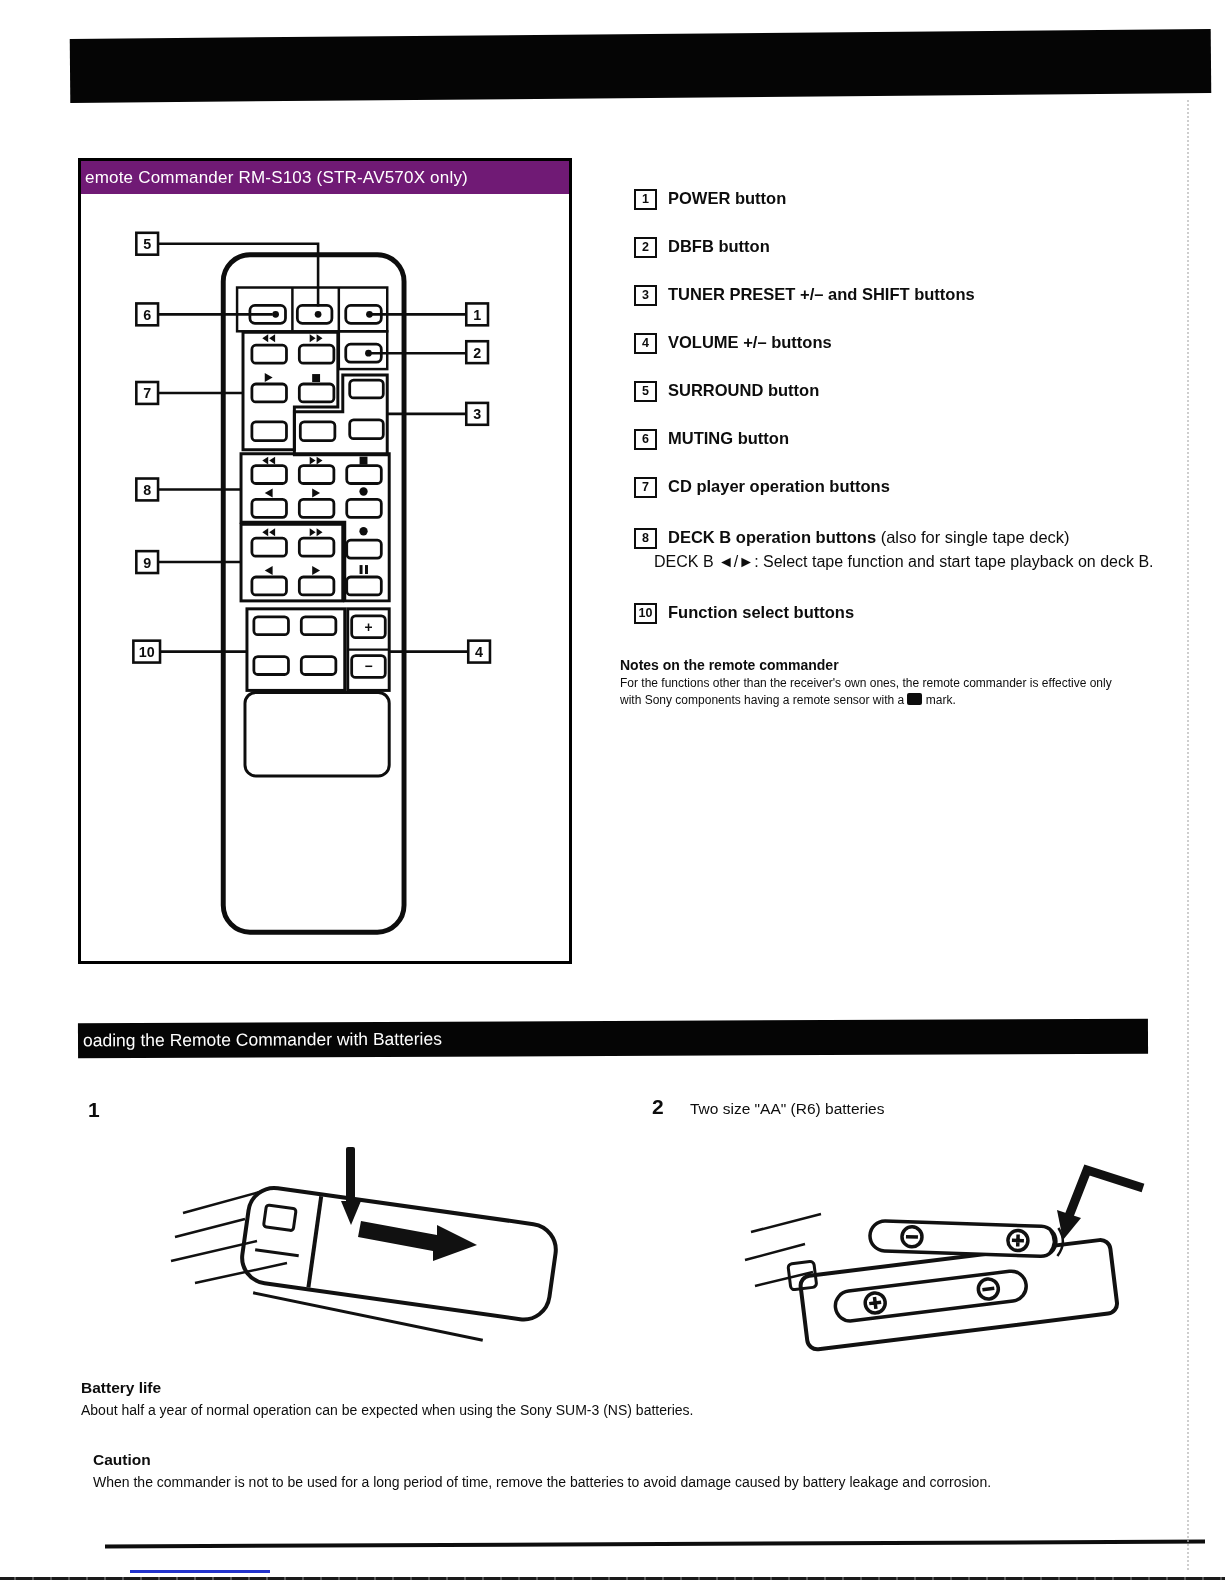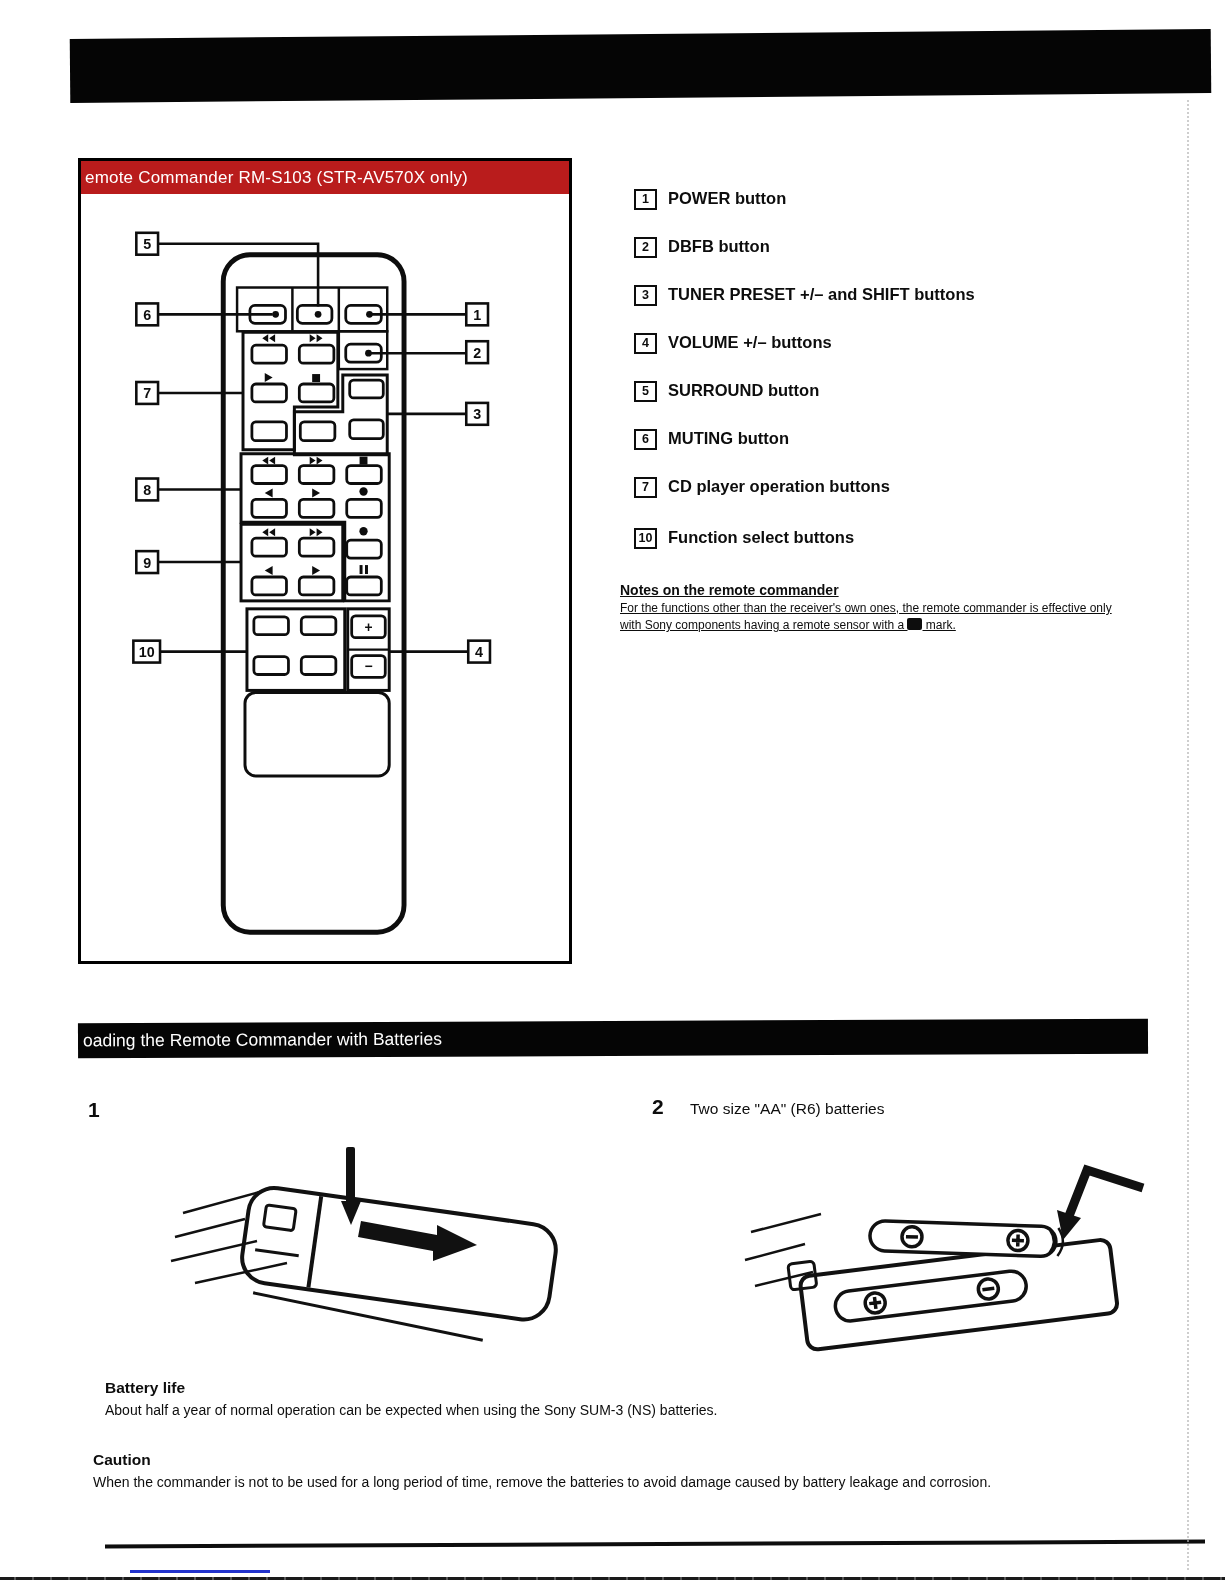--- a/index.html
+++ b/index.html
@@ -7,21 +7,21 @@
         font-family:"Liberation Sans",sans-serif;color:#0d0d0d;overflow:hidden;}
   .abs{position:absolute;}
 
   
   .top-banner{left:70px;top:34px;width:1141px;height:64px;background:#050505;
               transform:rotate(-0.5deg);}
 
   
   .figure-box{left:78px;top:158px;width:494px;height:806px;border:3px solid #000;
               box-sizing:border-box;background:#fff;}
-  .figure-header{height:33px;background:#b91c1c;color:#fff;font-size:17px;
+  .figure-header{height:33px;background:#701a75;color:#fff;font-size:17px;
                  letter-spacing:.2px;display:flex;align-items:center;padding-left:4px;
                  white-space:nowrap;overflow:hidden;text-align:center;}
   .figure-svg{display:block;width:100%;height:calc(100% - 33px);}
 
   svg text{font-family:"Liberation Sans",sans-serif;}
   .co-num{font-size:14.5px;font-weight:bold;fill:#0d0d0d;text-anchor:middle;}
   .vol-sign{font-size:14px;font-weight:bold;fill:#0d0d0d;text-anchor:middle;}
 
   
   .btn-list{left:620px;top:188px;width:548px;}
@@ -30,39 +30,39 @@
            padding-left:48px;text-indent:-34px;}
   .li-head .suffix{font-weight:normal;}
   .numbox{display:inline-block;min-width:15px;padding:0 2px;height:17px;line-height:17px;
           border:2.5px solid #0d0d0d;font-size:12.5px;font-weight:bold;text-align:center;
           margin-right:11px;text-indent:0;vertical-align:1px;}
   .li-body{padding-left:34px;font-size:16px;line-height:21.5px;margin-top:2px;}
   .li-body p{margin:0;}
   .hang{padding-left:46px;text-indent:-46px;}
   .hang2{padding-left:30px;text-indent:-30px;}
   .sp7{margin-bottom:29px;}
-  .notes{margin-top:32px;width:505px;text-decoration:underline;}
+  .notes{margin-top:32px;width:505px;}
   .notes-head{font-size:14px;font-weight:bold;line-height:19px;}
   .notes-body{font-size:12px;line-height:17px;}
   .sensor-mark{display:inline-block;width:15px;height:12px;background:#0d0d0d;
                border-radius:2px;vertical-align:-1px;}
 
   
   .sec2-bar{left:78px;top:1021px;width:1070px;height:35px;background:#050505;
             transform:rotate(-0.25deg);color:#fff;font-size:17.5px;display:flex;
             align-items:center;padding-left:5px;box-sizing:border-box;}
   .step-num{font-size:21px;font-weight:bold;}
   .step1-num{left:88px;top:1098px;}
   .step2-num{left:652px;top:1095px;}
   .step2-text{left:690px;top:1100px;font-size:15.5px;}
 
   
   .bheading{font-size:15.5px;font-weight:bold;line-height:20px;}
   .btext{font-size:14px;line-height:25px;}
-  .battery-life{left:105px;top:1378px;width:1005px;}
+  .battery-life{left:81px;top:1378px;width:1005px;}
   .caution{left:93px;top:1450px;width:1005px;}
 
   .bottom-rule{left:105px;top:1542px;width:1100px;height:4px;background:#0d0d0d;
                transform:rotate(-0.25deg);}
   .blue-line{left:130px;top:1570px;width:140px;height:3px;background:#2233cc;}
   .bottom-dashed{left:0;top:1577px;width:1225px;height:3px;
         background:repeating-linear-gradient(90deg,#1a1a1a 0 14px,#555 14px 16px,#1a1a1a 16px 18px);}
   .right-dotted{left:1187px;top:100px;height:1470px;width:0;
                 border-left:2px dotted #b5b5b5;opacity:.65;}
 </style>
@@ -250,20 +250,26 @@
       <div class="li-head"><span class="numbox">5</span><span>SURROUND button</span></div>
     </div>
     <div class="li">
       <div class="li-head"><span class="numbox">6</span><span>MUTING button</span></div>
     </div>
 
     <div class="li sp7">
       <div class="li-head"><span class="numbox">7</span><span>CD player operation buttons</span></div>
     </div>
 
+    <div class="li sp7">
+      <div class="li-head"><span class="numbox">8</span><span>DECK B operation buttons</span><span class="suffix"> (also for single tape deck)</span></div>
+      <div class="li-body">
+        <p class="hang2">DECK B ◄/►: Select tape function and start tape playback on deck B.</p>
+      </div>
+    </div>
 
 
     <div class="li">
       <div class="li-head"><span class="numbox">10</span><span>Function select buttons</span></div>
     </div>
 
     <div class="notes">
       <div class="notes-head">Notes on the remote commander</div>
       <div class="notes-body"><span>For the functions other than the receiver's own ones, the remote commander is effective only with Sony components having a remote sensor with a </span><span class="sensor-mark"></span><span> mark.</span></div>
     </div>

